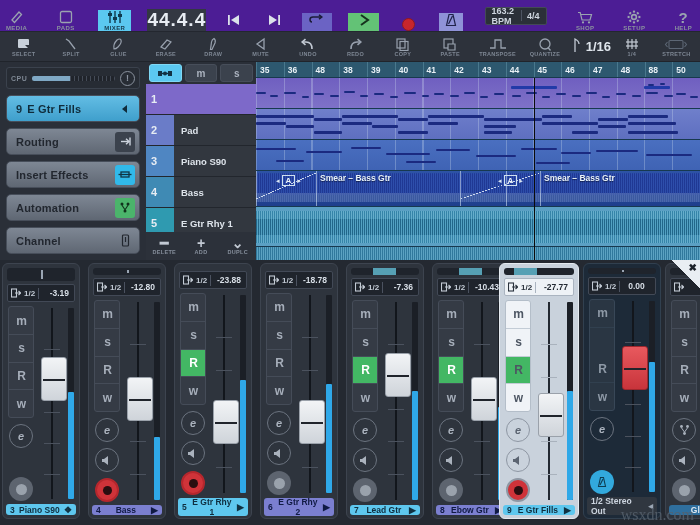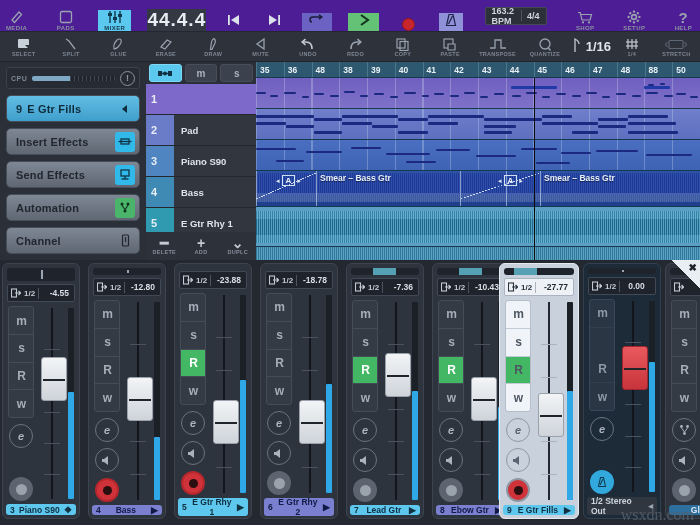--- a/index.html
+++ b/index.html
@@ -499,41 +499,41 @@
     <div class="lp-row sel">
       <span class="num">9</span>
       <span class="txt">E Gtr Fills</span>
       <span class="lp-badge none">
         <svg width="12" height="12" viewBox="0 0 12 12">
             <path d="M8 2 L3 6 L8 10 Z" fill="#0f2b3a"></path>
           </svg>
       </span>
     </div>
 
+    <div class="lp-row">
+      <span class="txt">Routing</span>
+      <span class="lp-badge dark">
+        <svg width="13" height="13" viewBox="0 0 13 13">
+            <path d="M2 6.5 L9 6.5" stroke="#cdd4de" stroke-width="1.4" fill="none"></path>
+            <path d="M7 3.8 L10 6.5 L7 9.2" stroke="#cdd4de" stroke-width="1.4" fill="none"></path>
+            <line x1="11" y1="2.5" x2="11" y2="10.5" stroke="#cdd4de" stroke-width="1.4"></line>
+          </svg>
+      </span>
+    </div>
 
     <div class="lp-row">
       <span class="txt">Insert Effects</span>
       <span class="lp-badge cyan">
         <svg width="14" height="13" viewBox="0 0 14 13">
             <rect x="3" y="4" width="8" height="5" fill="none" stroke="#0f3444" stroke-width="1.3"></rect>
             <line x1="0.5" y1="6.5" x2="13.5" y2="6.5" stroke="#0f3444" stroke-width="1.3"></line>
           </svg>
       </span>
     </div>
 
-    <div class="lp-row">
-      <span class="txt">Send Effects</span>
-      <span class="lp-badge cyan">
-        <svg width="14" height="13" viewBox="0 0 14 13">
-            <rect x="3" y="2" width="8" height="6" fill="none" stroke="#0f3444" stroke-width="1.3"></rect>
-            <line x1="7" y1="8" x2="7" y2="11" stroke="#0f3444" stroke-width="1.3"></line>
-            <line x1="3.5" y1="11" x2="10.5" y2="11" stroke="#0f3444" stroke-width="1.3"></line>
-          </svg>
-      </span>
-    </div>
 
     <div class="lp-row">
       <span class="txt">Automation</span>
       <span class="lp-badge green">
         <svg width="14" height="13" viewBox="0 0 14 13">
             <circle cx="4" cy="3" r="1.5" fill="#10331b"></circle>
             <circle cx="10" cy="3" r="1.5" fill="#10331b"></circle>
             <circle cx="7" cy="10" r="1.5" fill="#10331b"></circle>
             <path d="M4 4.3 L7 8.7 L10 4.3" stroke="#10331b" stroke-width="1.1" fill="none"></path>
           </svg>
@@ -760,21 +760,21 @@
       <div class="s-colorbar">
           <i class="cursor"></i>
         </div>
       <div class="s-out">
         <span><svg width="10" height="10" viewBox="0 0 10 10">
               <rect x="0.5" y="1" width="5" height="8" fill="none" stroke="#c3cbd5" stroke-width="1.1"></rect>
               <path d="M4 5 L9.5 5 M7.5 3 L9.8 5 L7.5 7" fill="none" stroke="#c3cbd5" stroke-width="1.1"></path>
             </svg></span>
         <span class="bus">1/2</span>
         <span class="divd"></span>
-        <span class="db">-4.55</span>
+        <span class="db">-3.19</span>
       </div>
       <div class="s-body">
         <div class="s-left">
           <div class="msrw">
             <div class="mb">m</div>
             <div class="mb">s</div>
             <div class="mb">R</div>
             <div class="mb">w</div>
           </div>
           <div class="circ">e</div>

